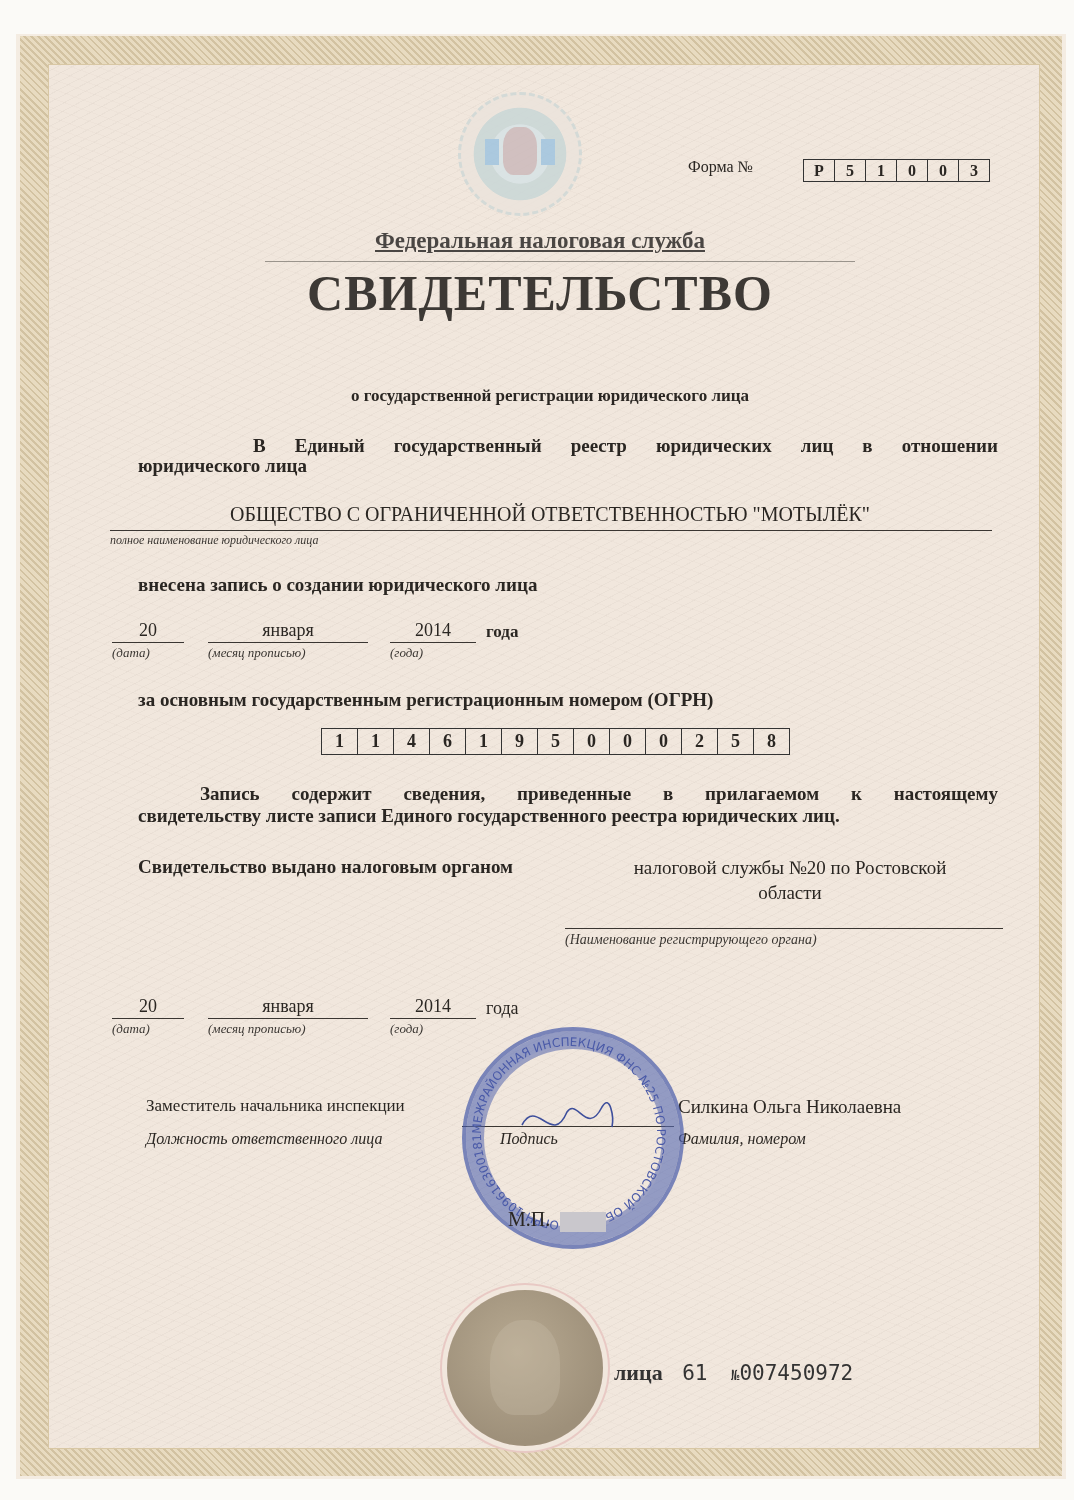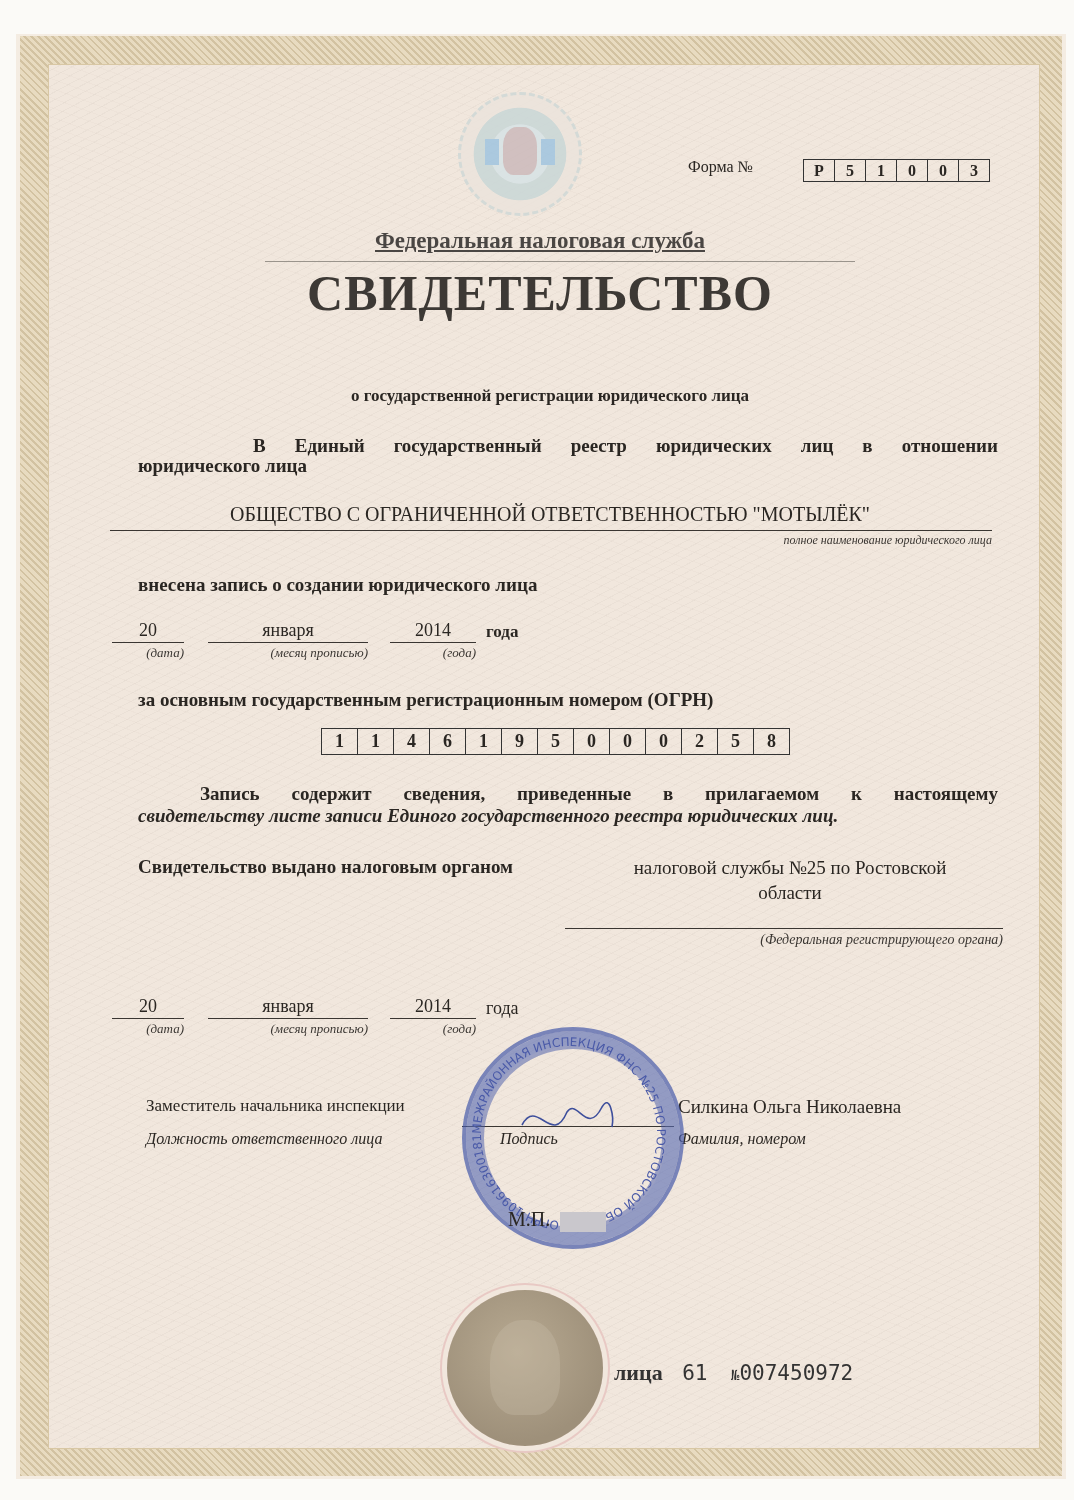--- a/index.html
+++ b/index.html
@@ -42,21 +42,21 @@
   .forma-boxes { left: 803px; top: 159px; display: flex; border: 1.5px solid #333; }
   .forma-boxes div { width: 30px; height: 21px; border-right: 1.5px solid #333; font-size: 16px; font-weight: bold; text-align: center; line-height: 21px; }
   .forma-boxes div:last-child { border-right: none; }
   .fns { left: 240px; width: 600px; top: 228px; text-align: center; font-size: 23px; font-weight: bold; color: #4a4643; text-decoration: underline; }
   .hr-fns { left: 265px; top: 261px; width: 590px; height: 1px; background: #9a948c; }
   .title { left: 150px; width: 780px; top: 264px; text-align: center; font-size: 50px; font-weight: bold; color: #3d3935; letter-spacing: 1px; }
   .subtitle { left: 110px; width: 880px; top: 386px; text-align: center; font-size: 17px; font-weight: bold; }
   .para { left: 122px; width: 860px; font-size: 19px; font-weight: bold; text-align: justify; text-align-last: left; line-height: 20px; margin-left: 16px; }
   .company { left: 110px; width: 880px; top: 503px; text-align: center; font-size: 20px; }
   .hr { position: absolute; height: 1px; background: #3a3632; }
-  .caption { font-size: 13px; font-style: italic; text-align: right; color: #3a3632; }
+  .caption { font-size: 13px; font-style: italic; text-align: left; color: #3a3632; }
   .fieldval { text-align: center; font-size: 18px; }
   .ogrn { left: 321px; top: 728px; display: flex; border: 1.5px solid #333; }
   .ogrn div { width: 35px; height: 25px; border-right: 1.5px solid #333; font-size: 18px; font-weight: bold; text-align: center; line-height: 25px; }
   .ogrn div:last-child { border-right: none; }
   .issuer { left: 590px; width: 400px; top: 855px; text-align: center; font-size: 19px; line-height: 25px; }
   .stamp {
     left: 462px; top: 1027px; width: 214px; height: 214px; border-radius: 50%;
     border: 4px solid rgba(70,90,170,0.7);
     box-shadow: inset 0 0 0 14px rgba(120,135,195,0.22), inset 0 0 0 18px rgba(70,90,170,0.5);
   }
@@ -130,29 +130,29 @@
   <div>5</div>
   <div>0</div>
   <div>0</div>
   <div>0</div>
   <div>2</div>
   <div>5</div>
   <div>8</div>
 </div>
 
 <div class="abs para" style="top:784px; text-indent:62px; text-align-last:justify;">Запись содержит сведения, приведенные в прилагаемом к настоящему</div>
-<div class="abs para" style="top:806px;font-style:italic;">свидетельству листе записи Единого государственного реестра юридических лиц.</div>
+<div class="abs para" style="top:806px;">свидетельству листе записи Единого государственного реестра юридических лиц.</div>
 
 <div class="abs para" style="top:857px; width:440px;">Свидетельство выдано налоговым органом</div>
 <div class="abs issuer">
-  <div>налоговой службы №25 по Ростовской</div>
+  <div>налоговой службы №20 по Ростовской</div>
   <div>области</div>
 </div>
 <div class="hr" style="left:565px; top:928px; width:438px;"></div>
-<div class="abs caption" style="left:565px; width:438px; top:932px; font-size:14px;">(Федеральная регистрирующего органа)</div>
+<div class="abs caption" style="left:565px; width:438px; top:932px; font-size:14px;">(Наименование регистрирующего органа)</div>
 
 <div class="abs fieldval" style="left:112px; width:72px; top:996px;">20</div>
 <div class="hr" style="left:112px; top:1018px; width:72px;"></div>
 <div class="abs caption" style="left:112px; width:72px; top:1021px;">(дата)</div>
 <div class="abs fieldval" style="left:208px; width:160px; top:996px;">января</div>
 <div class="hr" style="left:208px; top:1018px; width:160px;"></div>
 <div class="abs caption" style="left:208px; width:160px; top:1021px;">(месяц прописью)</div>
 <div class="abs fieldval" style="left:390px; width:86px; top:996px;">2014</div>
 <div class="hr" style="left:390px; top:1018px; width:86px;"></div>
 <div class="abs caption" style="left:390px; width:86px; top:1021px;">(года)</div>

